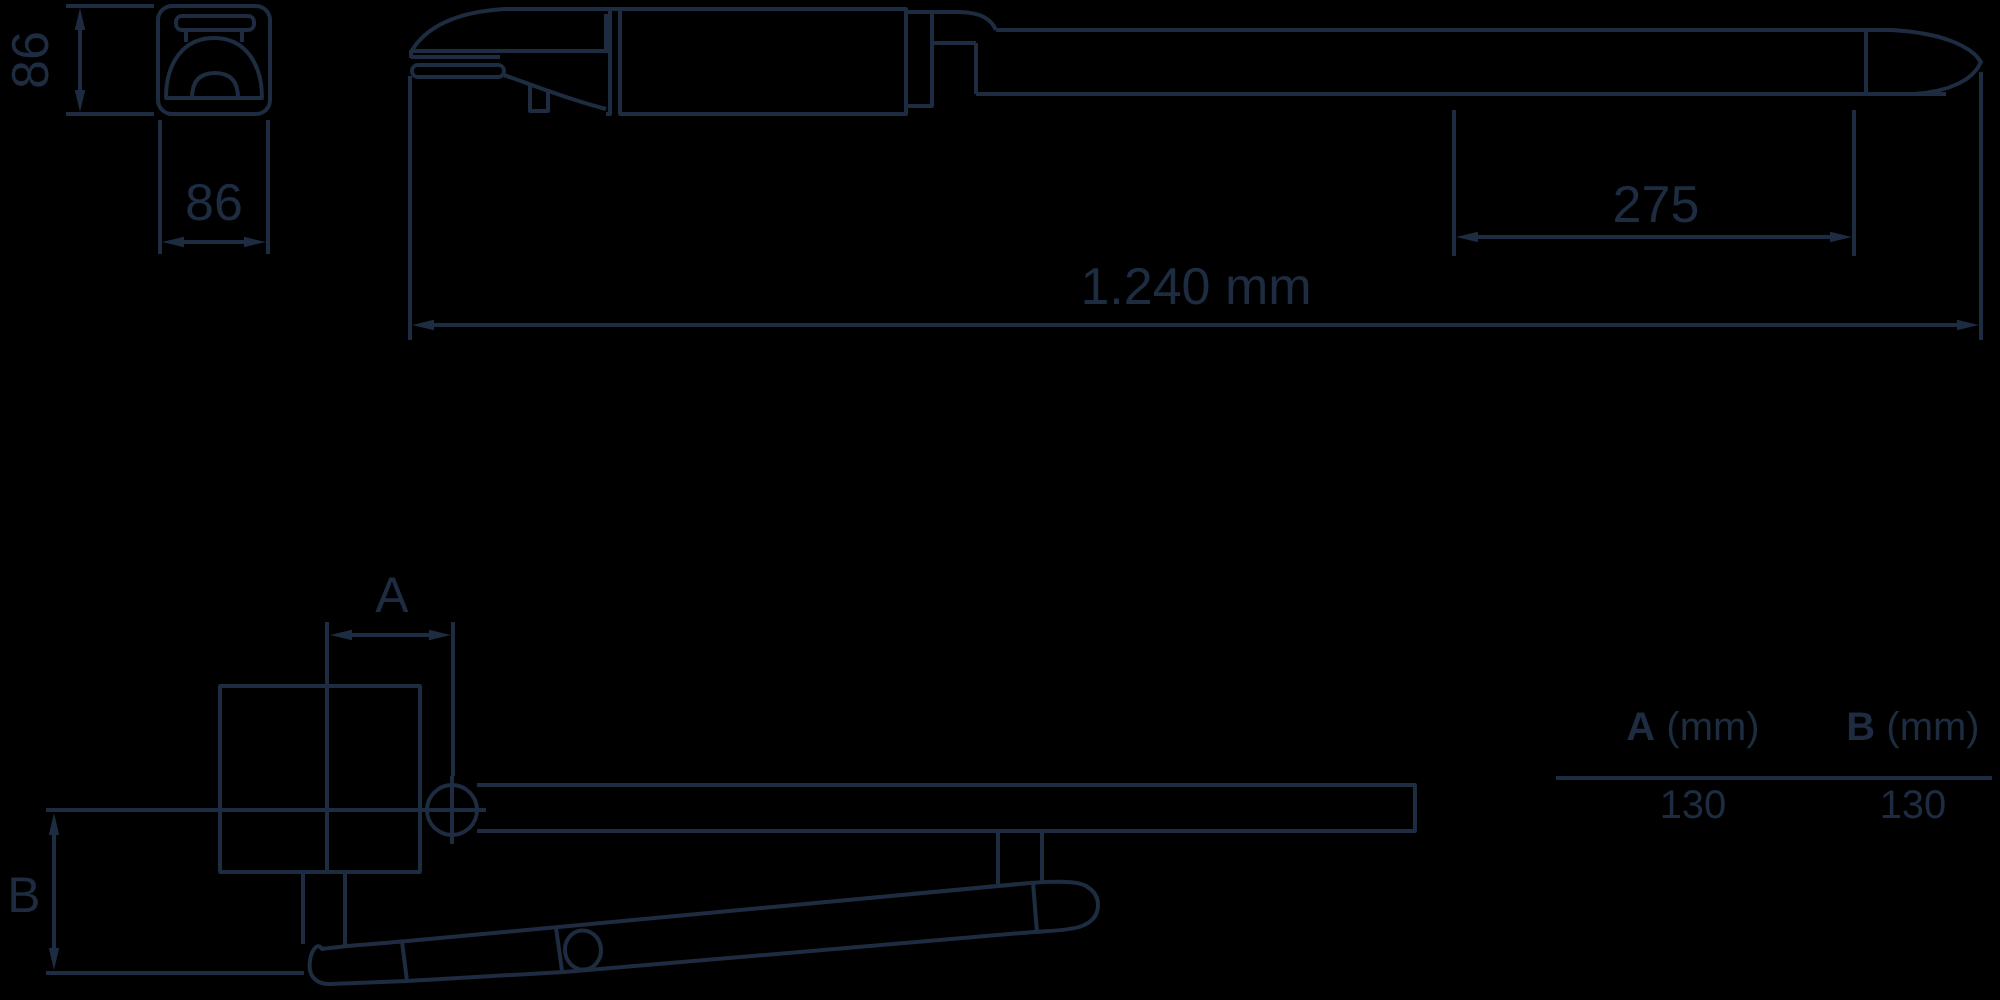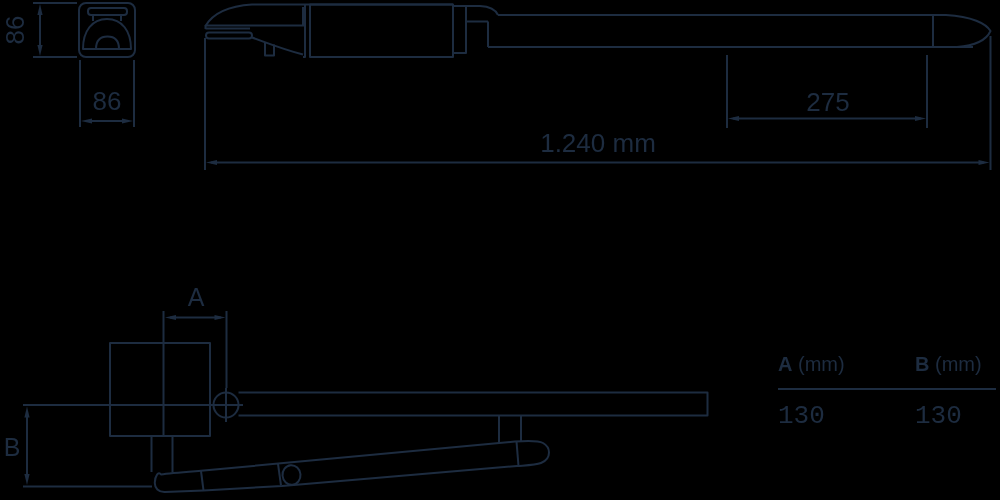--- a/index.html
+++ b/index.html
@@ -19,30 +19,30 @@
   svg .arrow{fill:var(--line-color);stroke:none;}
   svg text{fill:var(--line-color);font-family:"Liberation Sans",sans-serif;}
   .dim-num{font-size:26px;}
   .dim-letter{font-size:25px;}
   
   .spec-table{
     position:absolute;left:778px;top:353px;width:220px;
     color:var(--line-color);
   }
   .spec-row{display:flex;}
-  .spec-cell{width:137px;}
+  .spec-cell{width:137px;text-align:center;}
   .spec-cell.second{width:83px;}
   .spec-head{font-size:20px;line-height:22px;}
   .spec-head .key{font-weight:bold;}
   .spec-rule{
     margin-top:13px;height:0;
     border-bottom:2px solid var(--line-color);
     width:218px;
   }
-  .spec-values{margin-top:13px;font-size:26px;line-height:26px;font-family:Liberation Mono, monospace;}
+  .spec-values{font-size:20px;line-height:26px;}
 </style>
 </head>
 <body>
 
 <div class="stage">
 
   <svg width="1000" height="500" viewBox="0 0 1000 500">
 
     <g>
       <rect class="ln" x="79" y="3" width="56" height="54" rx="7"></rect>

